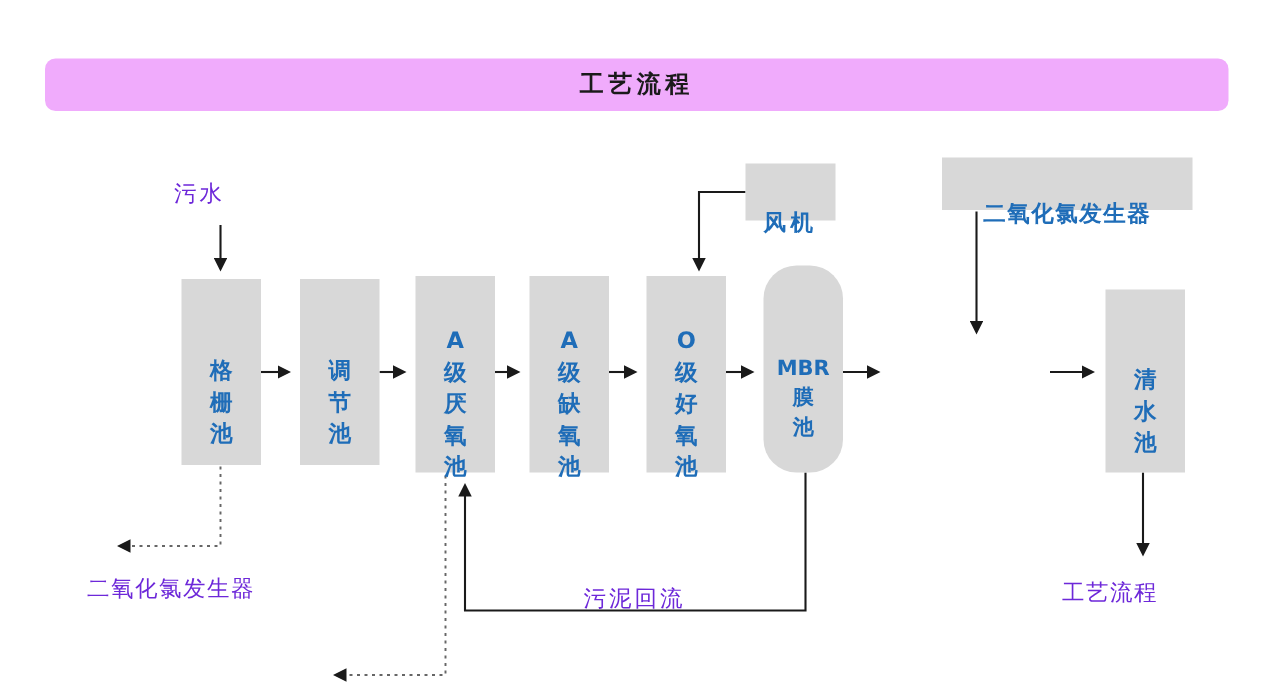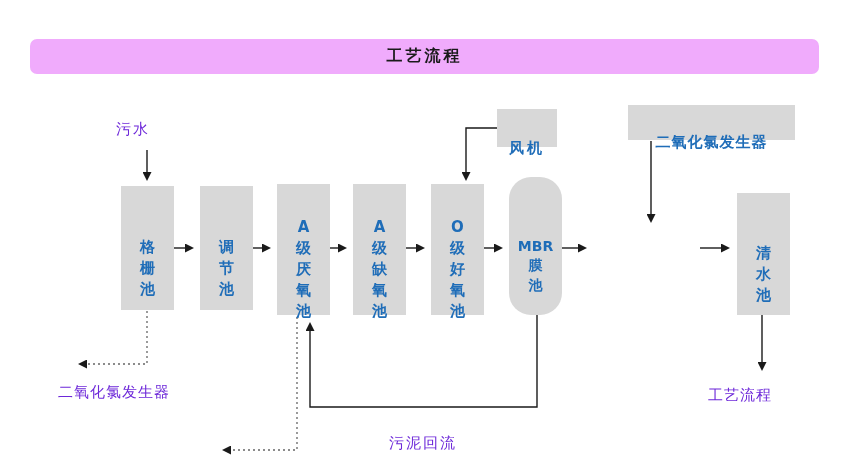--- a/index.html
+++ b/index.html
@@ -24,21 +24,21 @@
   #b-mbr  { left:509px; top:177px; width:53px; height:138px; font-size:14px;border-radius:22px; }
   #b-dis  { left:593px; top:227px; width:107px; height:43px; letter-spacing:2px; }
   #b-clw  { left:737px; top:193px; width:53px; height:122px; }
   #b-fan  { left:497px; top:109px; width:60px; height:38px; letter-spacing:3px; }
   #b-cdg  { left:628px; top:105px; width:167px; height:35px; letter-spacing:1px; }
 
   .anno { position:absolute; color:#6d28d9; font-size:15px; white-space:nowrap; }
   #a-inflow    { left:116px; top:120px; letter-spacing:2px; }
   #a-debris    { left:58px;  top:383px; letter-spacing:1px; }
   #a-excess    { left:28px;  top:441px; letter-spacing:1px; }
-  #a-sludge    { left:389px; top:390px; letter-spacing:2px;margin-top:44px; }
+  #a-sludge    { left:389px; top:390px; letter-spacing:2px; }
   #a-discharge { left:708px; top:386px; letter-spacing:1px; }
 
   .connector-layer { position:absolute; left:0; top:0; width:852px; height:465px; pointer-events:none; }
 </style>
 </head>
 <body>
 
 <div class="canvas">
 
   <div class="title-bar">

